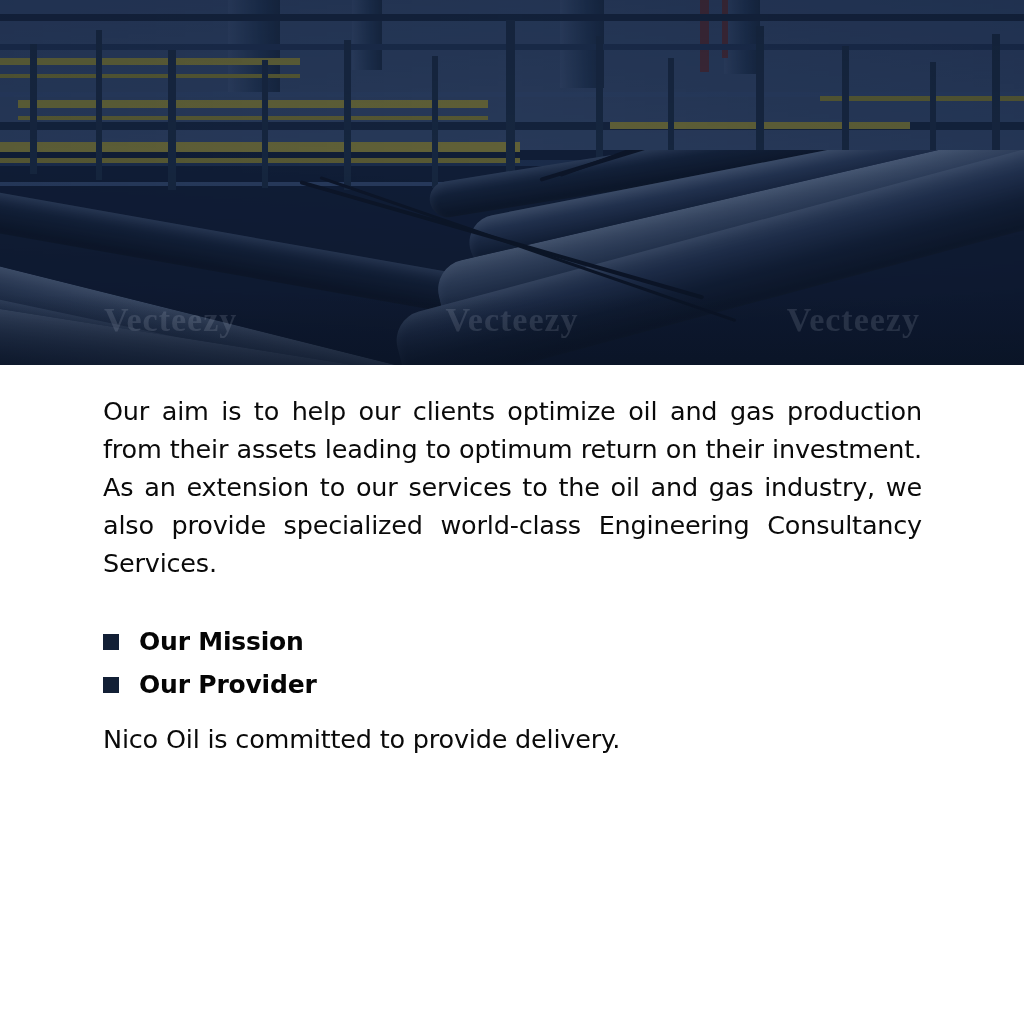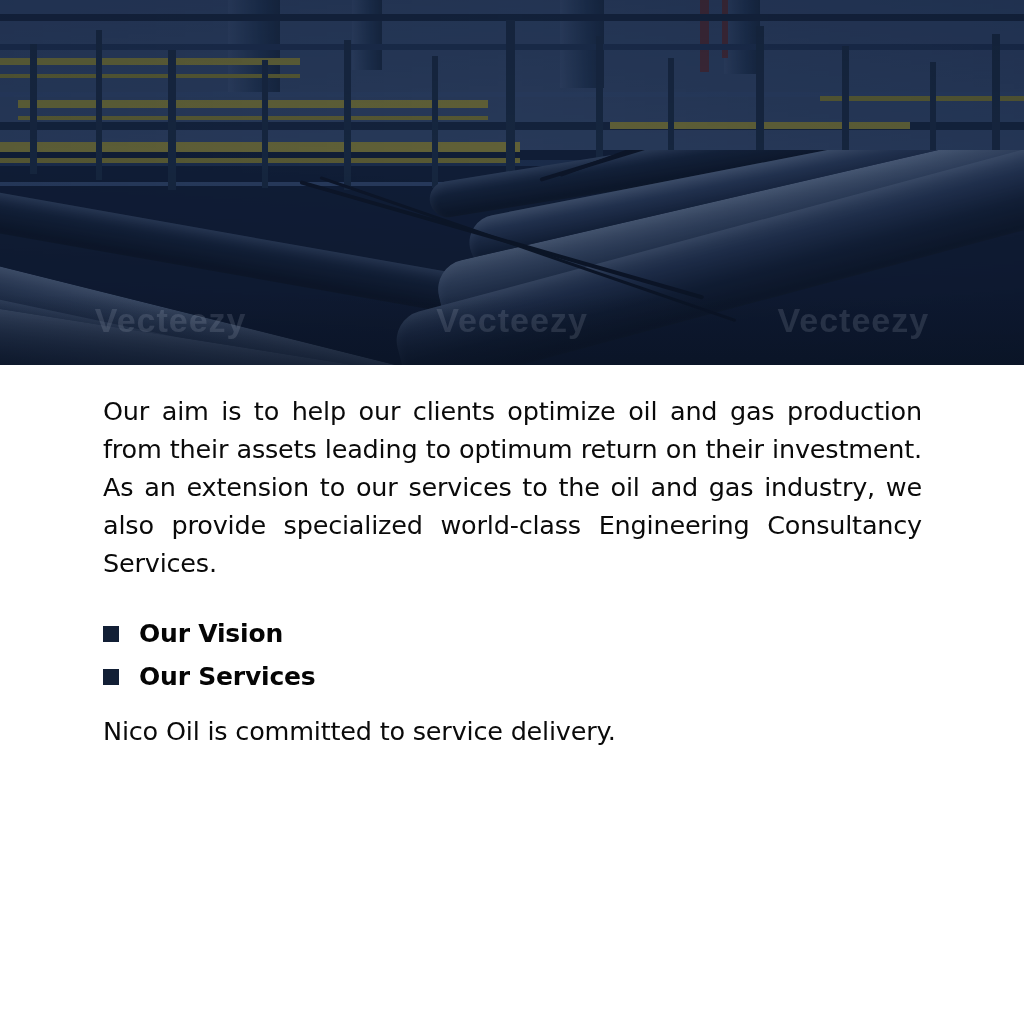--- a/index.html
+++ b/index.html
@@ -28,20 +28,21 @@
     top: 0;
     width: 1024px;
     height: 365px;
     overflow: hidden;
     background: #15233d;
   }
   .hero-photo {
     position: absolute;
     inset: 0;
     overflow: hidden;
+    font-family: Liberation Serif, serif;
   }
 
   
   .sky {
     position: absolute;
     left: 0; top: 0;
     width: 100%; height: 150px;
     background:
       radial-gradient(ellipse 260px 120px at 52% 58%, #9fb0c4 0%, #6d8098 40%, rgba(60,78,102,0) 78%),
       linear-gradient(#8ea2b8 0%, #5d7furn 1%, #3d5170 100%);
@@ -191,21 +192,21 @@
     color: #0a0a0a;
     font-family: "DejaVu Sans", sans-serif;
     font-size: 25.5px;
     line-height: 38px;
     text-align: justify;
     text-justify: inter-word;
     margin: 0;
     letter-spacing: -0.2px;
   }
   .para.p1 { margin-bottom: 36px; }
-  .para.p2 { margin-bottom: 30px; }
+  .para.p2 { margin-bottom: 38px; }
 
   .bullets {
     list-style: none;
     margin: 0 0 14px 0;
     padding: 0;
   }
   .bullet-item {
     display: flex;
     align-items: center;
     gap: 20px;
@@ -315,24 +316,24 @@
   </div>
 
   <div class="content">
 
 
     <p class="para p2">Our aim is to help our clients optimize oil and gas production from their assets leading to optimum return on their investment. As an extension to our services to the oil and gas industry, we also provide specialized world-class Engineering Consultancy Services.</p>
 
     <ul class="bullets">
       <li class="bullet-item">
         <span class="bullet-square"></span>
-        <span class="bullet-label">Our Vision</span>
+        <span class="bullet-label">Our Mission</span>
       </li>
       <li class="bullet-item">
         <span class="bullet-square"></span>
-        <span class="bullet-label">Our Services</span>
+        <span class="bullet-label">Our Provider</span>
       </li>
     </ul>
 
-    <p class="closing">Nico Oil is committed to service delivery.</p>
+    <p class="closing">Nico Oil is committed to provide delivery.</p>
   </div>
 
 </div>
 
 </body></html>

